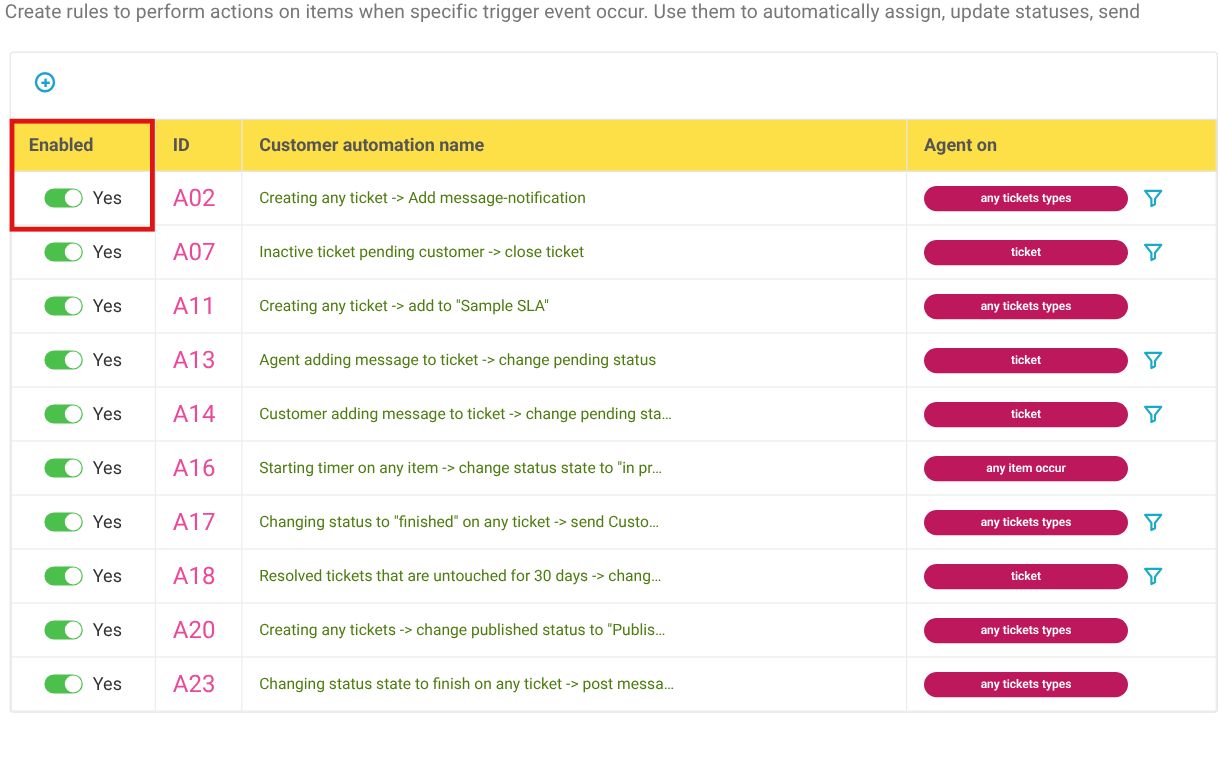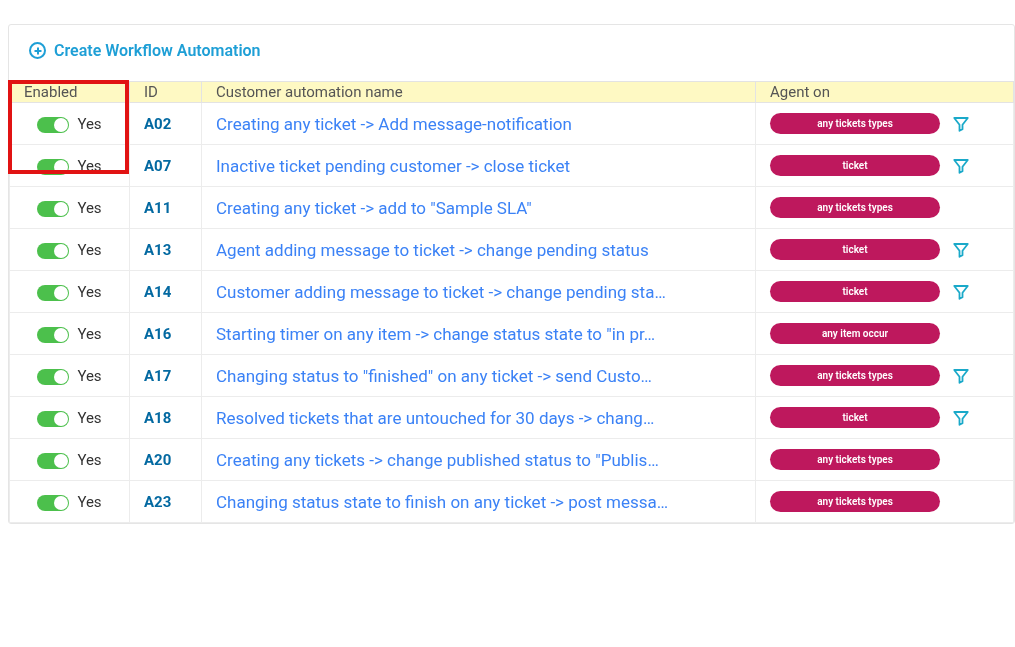--- a/index.html
+++ b/index.html
@@ -87,41 +87,41 @@
   .plus-circle::after {
     width: 2px; height: 7px;
     top: 50%; left: 50%;
     transform: translate(-50%, -50%);
   }
   table {
     width: 100%;
     border-collapse: collapse;
   }
   thead th {
-    background: #fef9c3;
+    background: #fde047;
     color: #555;
-    font-weight: 400;
+    font-weight: 700;
     text-align: left;
-    padding: 1px 14px;
+    padding: 12px 14px;
     border: 1px solid #e3e3e3;
     font-size: 15px;
   }
   tbody td {
     border: 1px solid #ececec;
     padding: 10px 14px;
     color: #333;
     vertical-align: middle;
   }
   .col-enabled { width: 120px; }
   .col-id { width: 72px; }
   .col-name { }
   .col-runs { width: 258px; }
   .enabled-cell {
     display: flex;
-    align-items: flex-end;
+    align-items: center;
     gap: 8px;
     justify-content: center;
   }
   .toggle {
     width: 32px;
     height: 16px;
     background: #4cc04c;
     border-radius: 10px;
     position: relative;
     flex-shrink: 0;
@@ -130,24 +130,24 @@
     content: "";
     position: absolute;
     width: 14px;
     height: 14px;
     background: #fff;
     border-radius: 50%;
     top: 1px;
     right: 1px;
   }
   .yes-label { color: #333; font-size: 15px; }
-  .id-cell { font-weight: 700; color: #0369a1; font-size: 15px; }
+  .id-cell { font-weight: 400; color: #ec4899; font-size: 20px; }
   .name-cell {
-    font-size: 17px;
-    color: #3b82f6;
+    font-size: 13px;
+    color: #4d7c0f;
     white-space: nowrap;
     overflow: hidden;
     text-overflow: ellipsis;
     max-width: 490px;
   }
   .runs-cell {
     display: flex;
     align-items: center;
     gap: 10px;
   }
@@ -179,28 +179,28 @@
     pointer-events: none;
   }
   .panel-wrap {
     position: relative;
   }
 </style>
 </head>
 <body>
 
 <div class="page-header">
+  <div class="subtitle">Create rules to perform actions on items when specific trigger event occur. Use them to automatically assign, update statuses, send</div>
 </div>
 
 <div class="panel-wrap">
 <div class="panel">
   <div class="create-row">
     <a class="create-link">
       <span class="plus-circle"></span>
-      <span>Create Workflow Automation</span>
     </a>
   </div>
 
   <table>
     <thead>
       <tr>
         <th class="col-enabled">Enabled</th>
         <th class="col-id">ID</th>
         <th class="col-name">Customer automation name</th>
         <th class="col-runs">Agent on</th>

